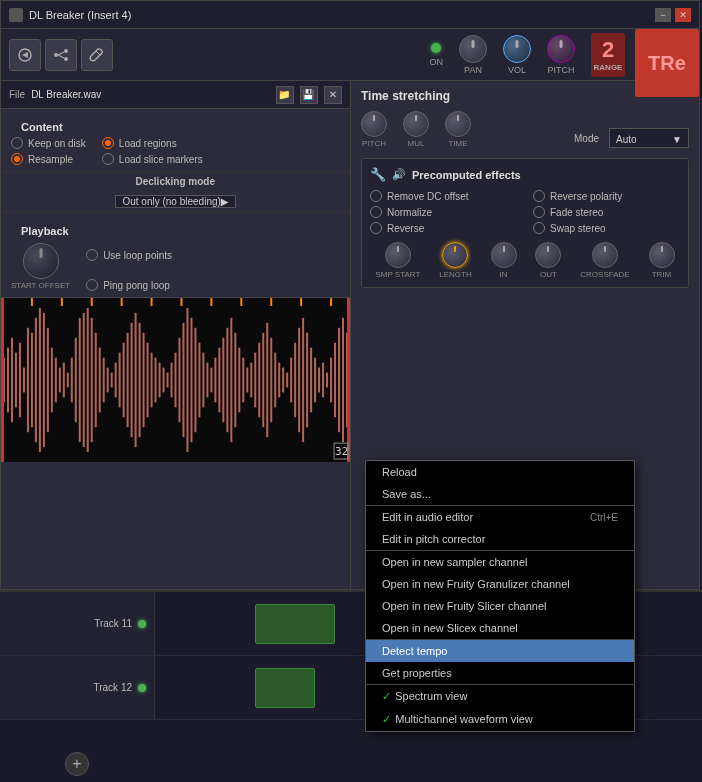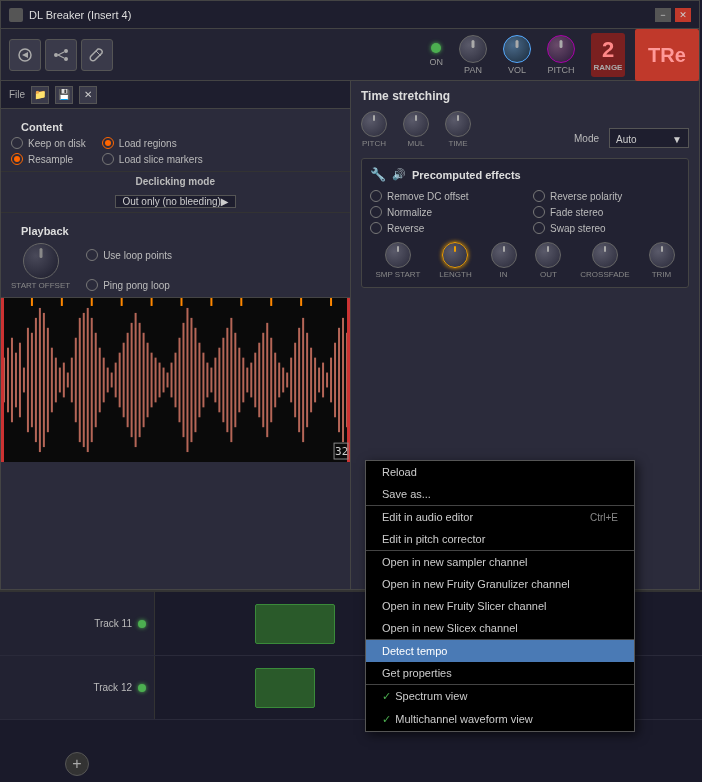--- a/index.html
+++ b/index.html
@@ -174,21 +174,21 @@
       font-weight: bold;
       color: #ff6666;
     }
 
     
     .tre-badge {
       position: absolute;
       top: 28px;
       right: 0;
       width: 64px;
-      height: 52px;
+      height: 68px;
       background: #c0392b;
       display: flex;
       align-items: center;
       justify-content: center;
       font-size: 20px;
       font-weight: bold;
       color: #ff9999;
       border-radius: 2px;
     }
 
@@ -661,20 +661,21 @@
   <div class="tre-badge">
     <span>TRe</span>
   </div>
 
   <div class="main-body">
 
     <div class="left-panel">
 
       <div class="file-bar">
         <span class="file-label">File</span>
+        <span class="file-name">DL Breaker.wav</span>
         <div class="file-icon-btn">📁</div>
         <div class="file-icon-btn">💾</div>
         <div class="file-icon-btn">✕</div>
       </div>
 
       <div class="content-section">
         <div class="section-title">Content</div>
         <div class="two-col">
           <div class="radio-group">
             <div class="radio-item">

